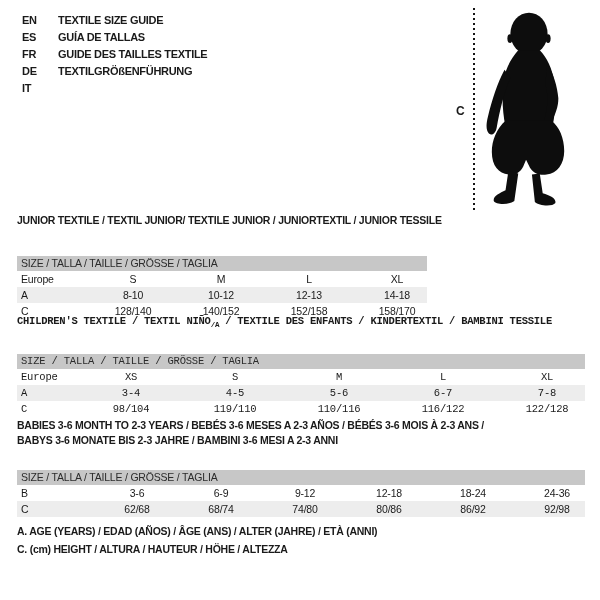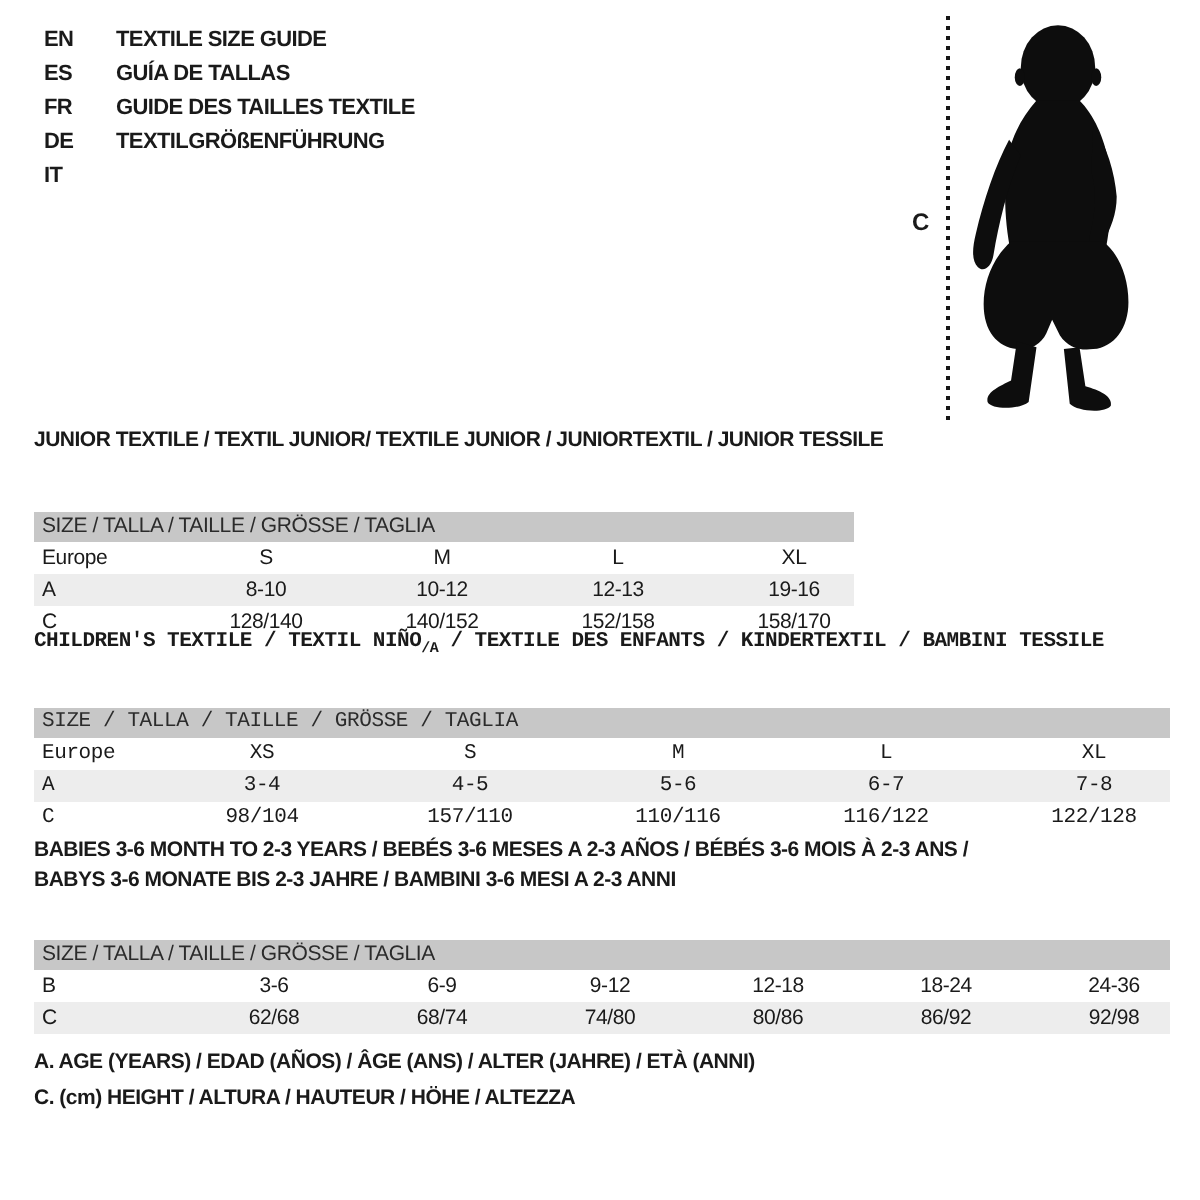--- a/index.html
+++ b/index.html
@@ -194,21 +194,21 @@
     <span class="tcell">S</span>
     <span class="tcell">M</span>
     <span class="tcell">L</span>
     <span class="tcell">XL</span>
   </div>
   <div class="trow shade">
     <span class="tlabel">A</span>
     <span class="tcell">8-10</span>
     <span class="tcell">10-12</span>
     <span class="tcell">12-13</span>
-    <span class="tcell">19-16</span>
+    <span class="tcell">14-18</span>
   </div>
   <div class="trow">
     <span class="tlabel">C</span>
     <span class="tcell">128/140</span>
     <span class="tcell">140/152</span>
     <span class="tcell">152/158</span>
     <span class="tcell">158/170</span>
   </div>
 </div>
 
@@ -227,21 +227,21 @@
     <span class="tlabel">A</span>
     <span class="tcell">3-4</span>
     <span class="tcell">4-5</span>
     <span class="tcell">5-6</span>
     <span class="tcell">6-7</span>
     <span class="tcell">7-8</span>
   </div>
   <div class="trow">
     <span class="tlabel">C</span>
     <span class="tcell">98/104</span>
-    <span class="tcell">157/110</span>
+    <span class="tcell">119/110</span>
     <span class="tcell">110/116</span>
     <span class="tcell">116/122</span>
     <span class="tcell">122/128</span>
   </div>
 </div>
 
 <div class="size-table table-babies">
   <div class="t-title">
     <div>BABIES 3-6 MONTH TO 2-3 YEARS / BEBÉS 3-6 MESES A 2-3 AÑOS / BÉBÉS 3-6 MOIS À 2-3 ANS /</div>
     <div>BABYS 3-6 MONATE BIS 2-3 JAHRE / BAMBINI 3-6 MESI A 2-3 ANNI</div>

